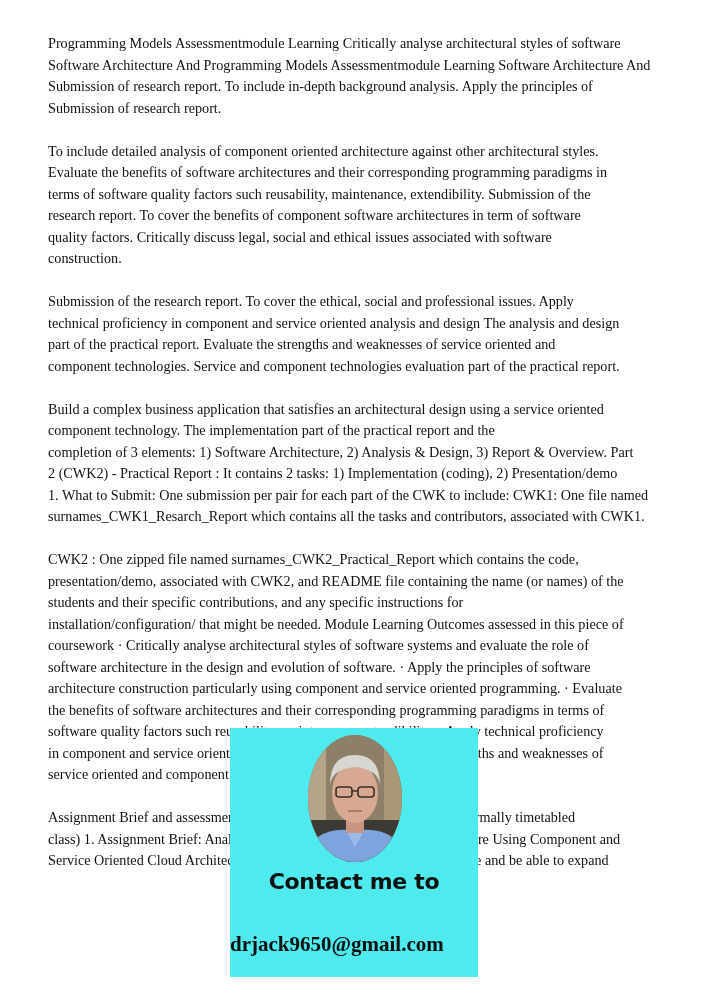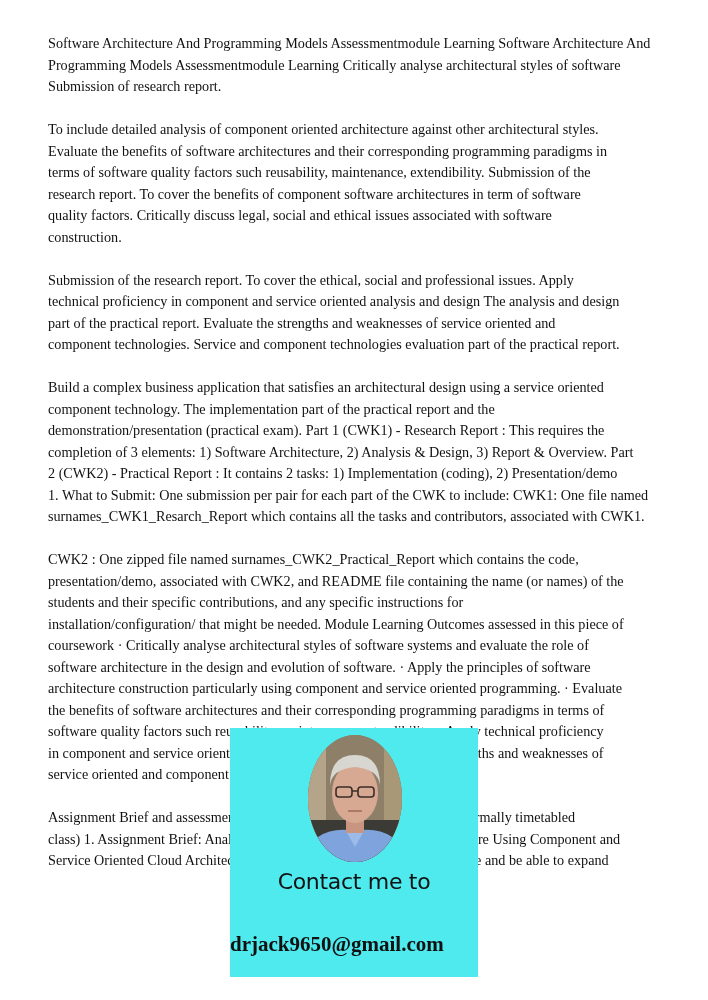--- a/index.html
+++ b/index.html
@@ -52,21 +52,21 @@
       width: 100%;
       height: 100%;
       display: block;
     }
     .cta {
       position: absolute;
       left: 0;
       width: 248px;
       text-align: center;
       font-family: "DejaVu Sans", sans-serif;
-      font-weight: normal;
+      font-weight: bold;
       color: #111111;
       font-size: 22px;
       line-height: 30px;
       letter-spacing: -0.3px;
     }
     .cta-1 { top: 139px; }
     .cta-2 { top: 169px; }
     .email {
       position: absolute;
       left: 0;
@@ -78,42 +78,42 @@
       font-size: 21px;
       line-height: 26px;
       color: #111111;
     }
   </style>
 </head>
 <body>
 
 <div class="page">
   <p class="para">
+    <span class="line">Programming Models Assessmentmodule Learning Critically analyse architectural styles of software</span>
     <span class="line">Software Architecture And Programming Models Assessmentmodule Learning Software Architecture And</span>
-    <span class="line">Programming Models Assessmentmodule Learning Critically analyse architectural styles of software</span>
+    <span class="line">Submission of research report. To include in-depth background analysis. Apply the principles of</span>
     <span class="line">Submission of research report.</span>
   </p>
   <p class="para">
     <span class="line">To include detailed analysis of component oriented architecture against other architectural styles.</span>
     <span class="line">Evaluate the benefits of software architectures and their corresponding programming paradigms in</span>
     <span class="line">terms of software quality factors such reusability, maintenance, extendibility. Submission of the</span>
     <span class="line">research report. To cover the benefits of component software architectures in term of software</span>
     <span class="line">quality factors. Critically discuss legal, social and ethical issues associated with software</span>
     <span class="line">construction.</span>
   </p>
   <p class="para">
     <span class="line">Submission of the research report. To cover the ethical, social and professional issues. Apply</span>
     <span class="line">technical proficiency in component and service oriented analysis and design The analysis and design</span>
     <span class="line">part of the practical report. Evaluate the strengths and weaknesses of service oriented and</span>
     <span class="line">component technologies. Service and component technologies evaluation part of the practical report.</span>
   </p>
   <p class="para">
     <span class="line">Build a complex business application that satisfies an architectural design using a service oriented</span>
     <span class="line">component technology. The implementation part of the practical report and the</span>
-    <span class="line">demonstration/presentation (practical exam). Part 1 (CWK1) - Research Report : This requires the</span>
     <span class="line">completion of 3 elements: 1) Software Architecture, 2) Analysis &amp; Design, 3) Report &amp; Overview. Part</span>
     <span class="line">2 (CWK2) - Practical Report : It contains 2 tasks: 1) Implementation (coding), 2) Presentation/demo</span>
     <span class="line">1. What to Submit: One submission per pair for each part of the CWK to include: CWK1: One file named</span>
     <span class="line">surnames_CWK1_Resarch_Report which contains all the tasks and contributors, associated with CWK1.</span>
   </p>
   <p class="para">
     <span class="line">CWK2 : One zipped file named surnames_CWK2_Practical_Report which contains the code,</span>
     <span class="line">presentation/demo, associated with CWK2, and README file containing the name (or names) of the</span>
     <span class="line">students and their specific contributions, and any specific instructions for</span>
     <span class="line">installation/configuration/ that might be needed. Module Learning Outcomes assessed in this piece of</span>

